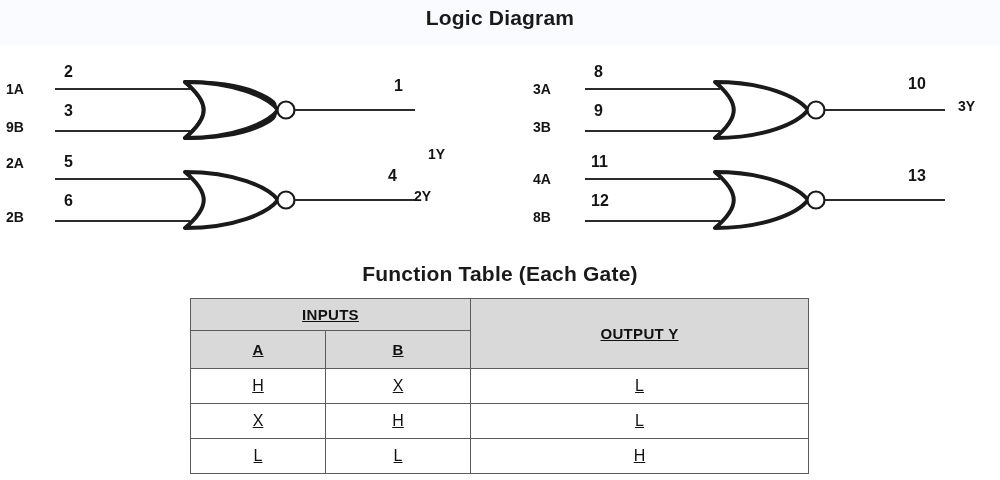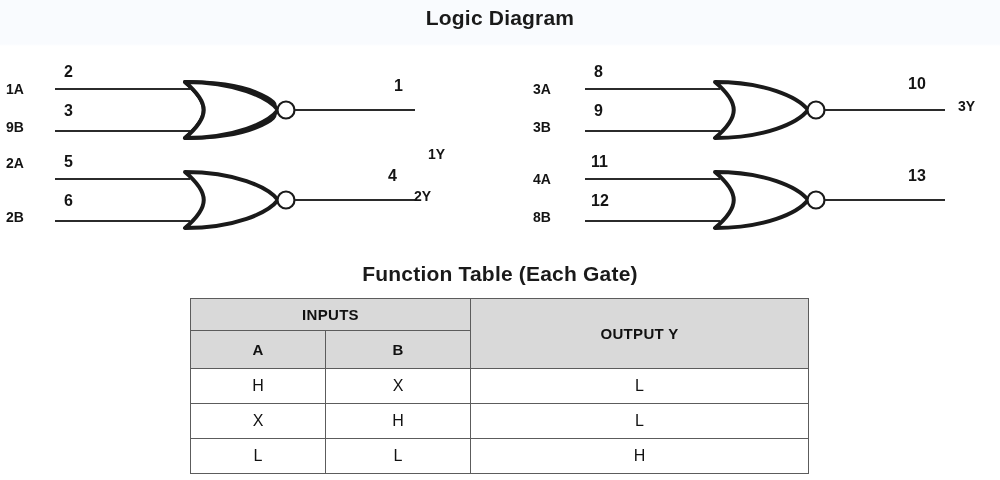--- a/index.html
+++ b/index.html
@@ -79,20 +79,21 @@
     border-collapse: collapse;
     width: 618px;
     table-layout: fixed;
   }
   table.fn-table td,
   table.fn-table th {
     border: 1px solid #5c5c5c;
     text-align: center;
     color: #111111;
     padding: 0;
+    text-decoration: underline;
   }
   table.fn-table th {
     background: #d9d9d9;
     font-size: 15px;
     font-weight: bold;
     letter-spacing: 0.3px;
   }
   th.group-head {
     height: 31px;
   }

